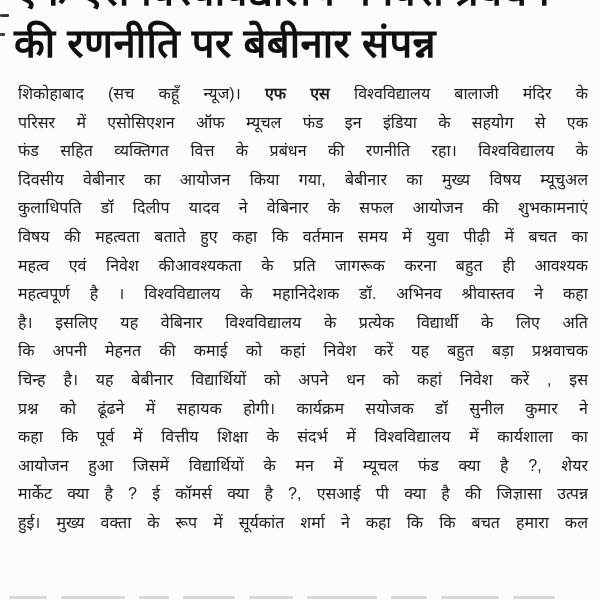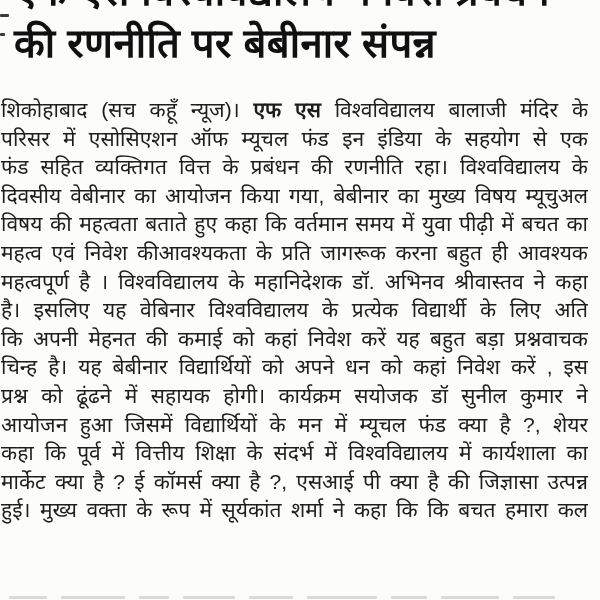--- a/index.html
+++ b/index.html
@@ -42,23 +42,23 @@
   }
   .headline-line2 {
     display: block;
     font-size: 40px;
     line-height: 50px;
     white-space: nowrap;
     margin-top: 2px;
   }
   
   .body-text {
-    margin-top: 28px;
-    padding: 0 8px 0 1px;
-    font-size: 21px;
+    margin-top: 12px;
+    padding: 0 8px 0 18px;
+    font-size: 16px;
     line-height: 28.6px;
     color: #1d1d1d;
   }
   .body-line {
     display: block;
     white-space: nowrap;
     text-align: justify;
     text-align-last: justify;
     overflow: hidden;
   }
@@ -110,29 +110,30 @@
     <span class="headline-line2">की रणनीति पर बेबीनार संपन्न</span>
   </div>
 
   <div class="body-text">
     <div class="body-line">
       <span class="dateline">शिकोहाबाद (सच कहूँ न्यूज)। </span><span class="bold-run">एफ एस</span><span> विश्वविद्यालय बालाजी मंदिर  के</span>
     </div>
     <div class="body-line">परिसर में एसोसिएशन ऑफ म्यूचल फंड इन इंडिया के सहयोग से एक</div>
     <div class="body-line">फंड सहित व्यक्तिगत वित्त के प्रबंधन की रणनीति रहा। विश्वविद्यालय के</div>
     <div class="body-line">दिवसीय वेबीनार का आयोजन किया गया, बेबीनार का मुख्य विषय म्यूचुअल</div>
+    <div class="body-line">कुलाधिपति डॉ दिलीप यादव ने वेबिनार के सफल आयोजन की शुभकामनाएं</div>
     <div class="body-line">विषय की महत्वता बताते हुए कहा कि वर्तमान समय में युवा पीढ़ी में बचत का</div>
     <div class="body-line">महत्व एवं निवेश कीआवश्यकता के प्रति जागरूक करना बहुत ही आवश्यक</div>
     <div class="body-line">महत्वपूर्ण है ।  विश्वविद्यालय के महानिदेशक डॉ. अभिनव श्रीवास्तव ने कहा</div>
     <div class="body-line">है। इसलिए यह वेबिनार विश्वविद्यालय के प्रत्येक विद्यार्थी के लिए अति</div>
     <div class="body-line">कि अपनी मेहनत की कमाई को कहां निवेश करें यह बहुत बड़ा प्रश्नवाचक</div>
     <div class="body-line">चिन्ह है।  यह बेबीनार विद्यार्थियों को अपने धन को कहां निवेश करें , इस</div>
     <div class="body-line">प्रश्न को ढूंढने में सहायक होगी।  कार्यक्रम सयोजक डॉ सुनील कुमार ने</div>
+    <div class="body-line">कहा कि पूर्व में वित्तीय शिक्षा के संदर्भ में विश्वविद्यालय में कार्यशाला का</div>
     <div class="body-line">आयोजन हुआ जिसमें विद्यार्थियों के मन में म्यूचल फंड क्या है  ?, शेयर</div>
-    <div class="body-line">कहा कि पूर्व में वित्तीय शिक्षा के संदर्भ में विश्वविद्यालय में कार्यशाला का</div>
     <div class="body-line">मार्केट क्या है  ? ई कॉमर्स क्या है  ?, एसआई पी क्या है की जिज्ञासा उत्पन्न</div>
     <div class="body-line">हुई। मुख्य वक्ता के रूप में सूर्यकांत शर्मा ने कहा कि कि बचत हमारा कल</div>
   </div>
 
   <div class="bottom-remnant">
     <i style="width:38px"></i>
       <i style="width:64px"></i>
       <i style="width:30px"></i>
     <i style="width:52px"></i>
       <i style="width:44px"></i>

